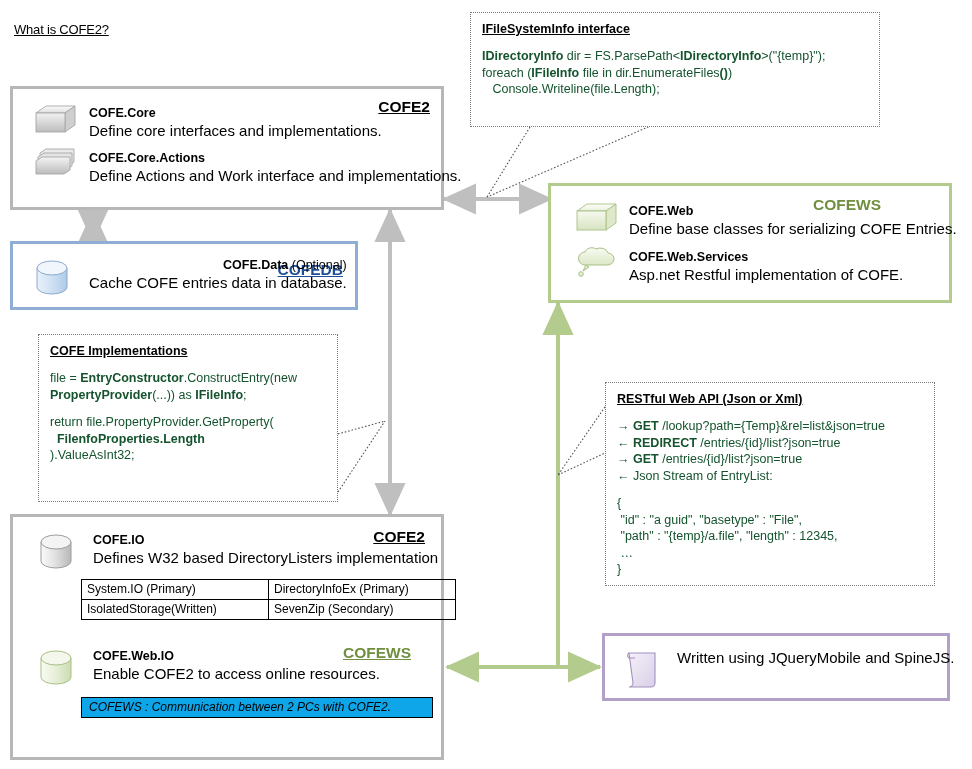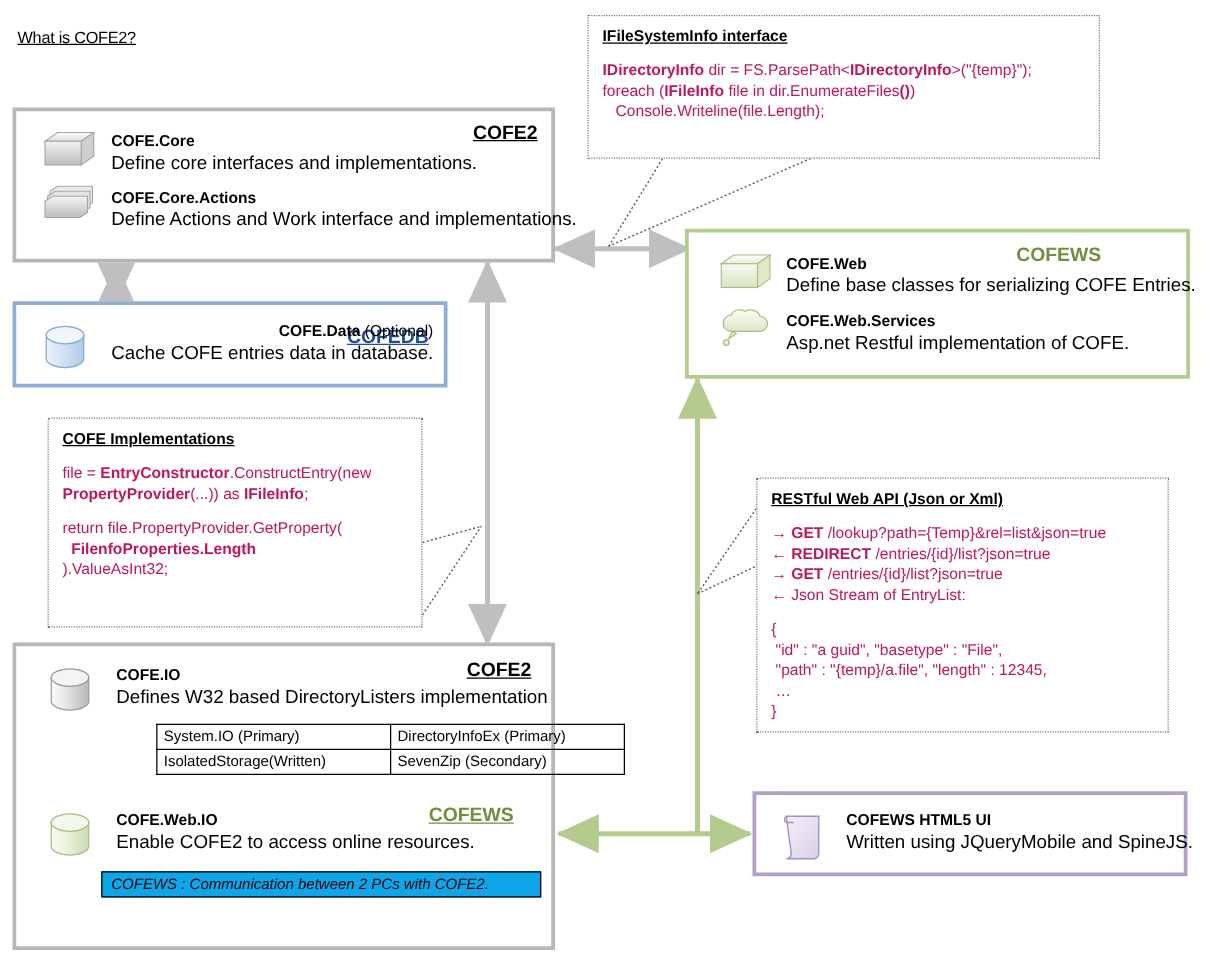--- a/index.html
+++ b/index.html
@@ -90,33 +90,32 @@
   .callout .co-title {
     font-size: 12.5px;
     font-weight: bold;
     text-decoration: underline;
     color: #000000;
     white-space: nowrap;
     margin-bottom: 12px;
   }
   .callout .co-line {
     font-size: 12.5px;
-    color: #be185d;
+    color: #14532d;
     white-space: nowrap;
     line-height: 16.5px;
   }
   .callout .co-gap { height: 11px; }
   .b { font-weight: bold; }
 
   
   .iotable {
     position: absolute;
     border-collapse: collapse;
     table-layout: fixed;
-    margin-left: 44px;
   }
   .iotable td {
     border: 1px solid #000000;
     font-size: 12px;
     color: #000000;
     padding: 1px 5px 2px 5px;
     white-space: nowrap;
     line-height: 16px;
   }
   .note-box {
@@ -334,21 +333,20 @@
       <defs>
         <linearGradient id="docP" x1="0" y1="0" x2="1" y2="1">
           <stop offset="0" stop-color="#f4f0f9"></stop>
             <stop offset="1" stop-color="#d9cfe8"></stop>
         </linearGradient>
       </defs>
       <path d="M10,8 L36,8 L36,38 a4,4 0 0 1 -4,4 L10,42 a4,4 0 0 0 4,-4 z" fill="url(#docP)" stroke="#a391bd" stroke-width="1.1"></path>
       <path d="M10,8 a3,3 0 0 0 0,5 L16,13" fill="none" stroke="#a391bd" stroke-width="1.1"></path>
     </svg>
     <div class="entry" style="left:72px; top:12px;">
-      <div class="ename">COFEWS HTML5 UI</div>
       <div class="edesc">Written using JQueryMobile and SpineJS.</div>
     </div>
   </div>
 
   <div class="callout" style="left:470px; top:12px; width:410px; height:115px;">
     <div class="co-title">IFileSystemInfo interface</div>
     <div>
         <div class="co-line"><span class="b">IDirectoryInfo</span><span> dir = FS.ParsePath&lt;</span><span class="b">IDirectoryInfo</span><span>&gt;("{temp}");</span></div>
         <div class="co-line"><span>foreach (</span><span class="b">IFileInfo</span><span> file in dir.EnumerateFiles</span><span class="b">()</span><span>)</span></div>
         <div class="co-line"><span>&nbsp;&nbsp; Console.Writeline(file.Length);</span></div>

